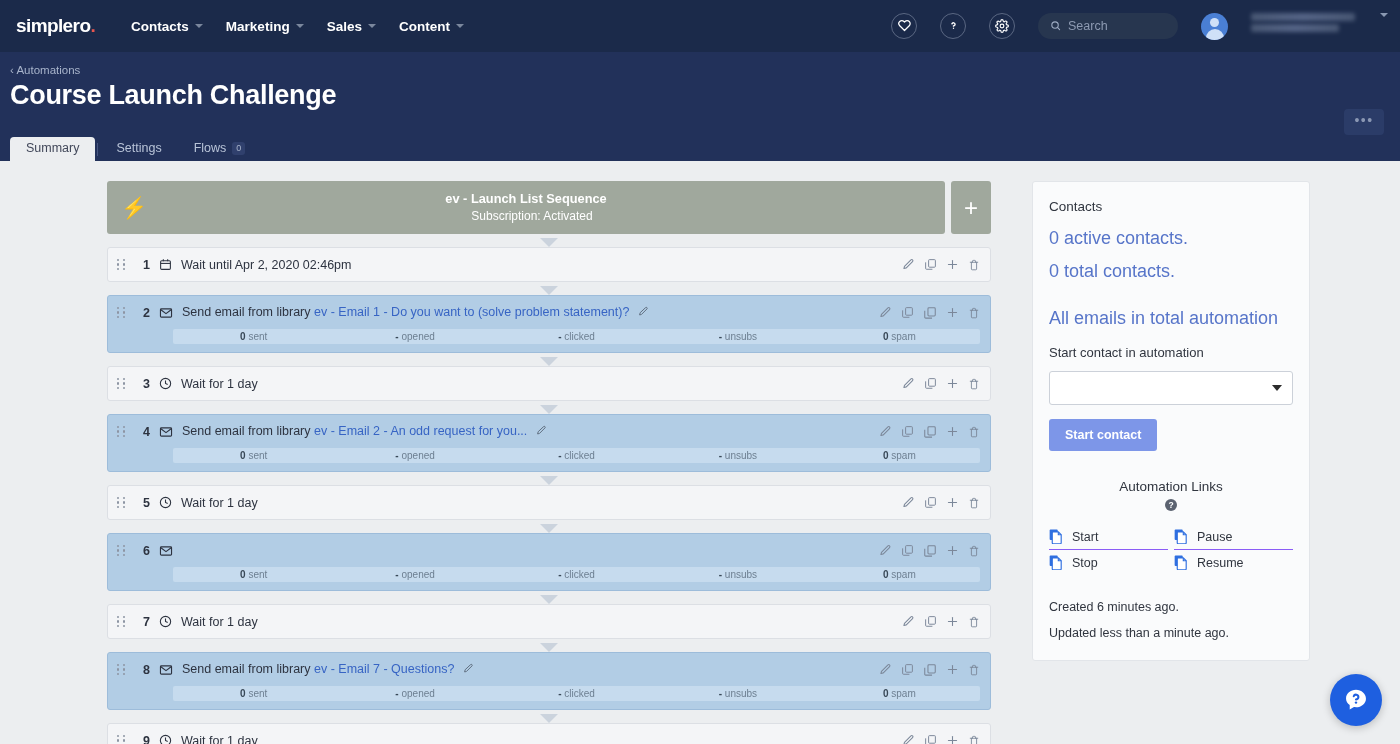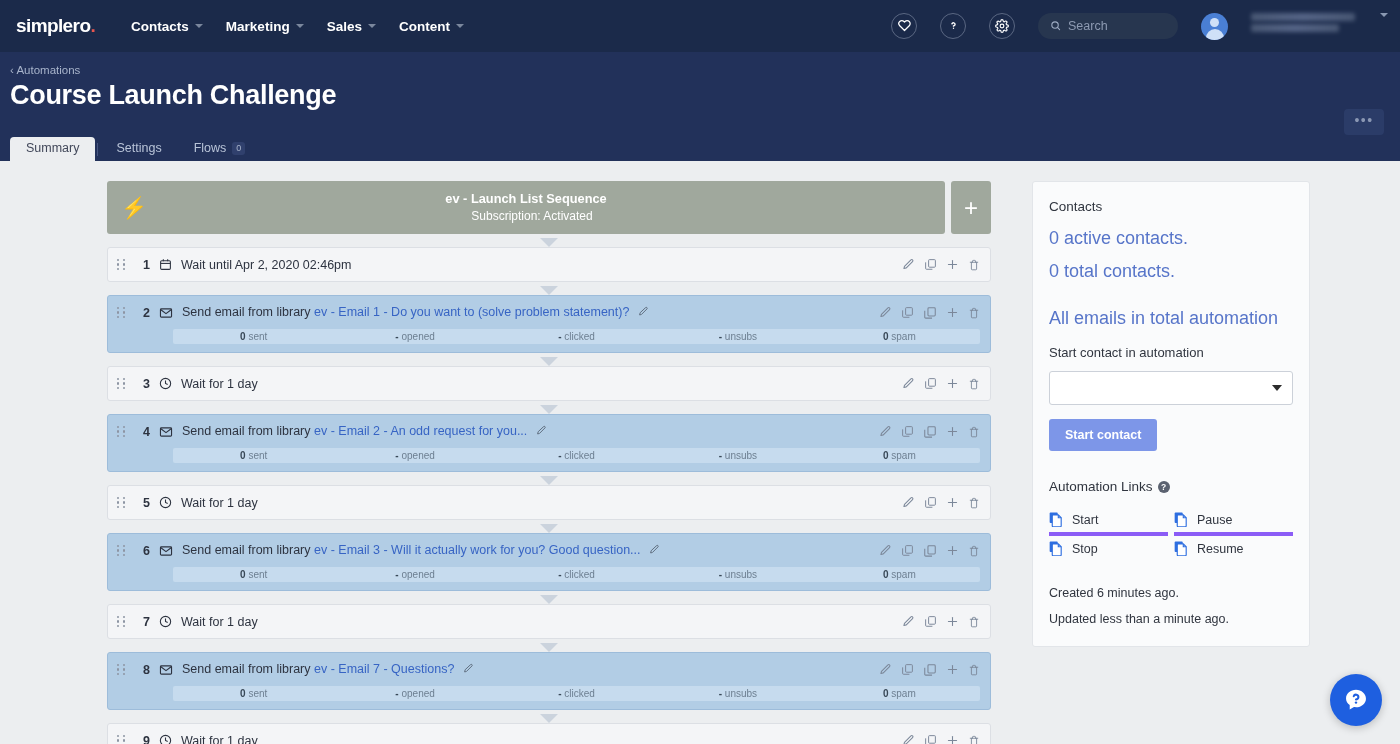--- a/index.html
+++ b/index.html
@@ -252,38 +252,38 @@
     border-top: 6px solid #2c2c2c;
   }
   .btn-primary {
     background: #7d96e8; border: none; border-radius: 3px;
     color: #fff; font-size: 12.5px; font-weight: bold;
     padding: 9px 16px; cursor: pointer;
     font-family: "Liberation Sans", sans-serif;
   }
   .links-title {
     font-size: 13.5px; color: #30353f; margin: 28px 0 13px;
-    display: flex; align-items: center; gap: 5px;
+    display: flex; align-items: center; gap: 5px; flex-direction: column;
   }
   .qmark {
     width: 12px; height: 12px; border-radius: 50%;
     background: #5b6270; color: #fff; font-size: 8.5px;
     display: inline-flex; align-items: center; justify-content: center;
     font-weight: bold; cursor: pointer; flex: none;
   }
   .links-grid {
     display: grid; grid-template-columns: 1fr 1fr;
     row-gap: 0; column-gap: 6px;
   }
   .alink {
     display: flex; align-items: center; gap: 9px;
     font-size: 12.5px; color: #30353f;
     padding: 5px 0; cursor: pointer;
   }
-  .alink.bordered { border-bottom: 4px solid #8b5cf6; }
+  .alink.bordered { border-bottom: 1px solid #8b5cf6; }
   .meta {
     font-size: 12.5px; color: #30353f; margin-top: 25px;
   }
   .meta + .meta { margin-top: 12px; }
 
   
   .help-fab {
     position: fixed; right: 18px; bottom: 18px;
     width: 52px; height: 52px; border-radius: 50%;
     background: #1e5fe0; border: none; cursor: pointer;
@@ -667,23 +667,20 @@
               <i></i>
               <i></i>
             </span>    
             <span class="step-num">6</span>    
             <span class="step-icon">
               <svg width="14" height="14" viewBox="0 0 24 24" fill="none" stroke="#2d3340" stroke-width="1.9">
                 <rect x="2.5" y="5" width="19" height="14" rx="1.6"></rect>
                 <polyline points="3.2,6.5 12,13 20.8,6.5"></polyline>
               </svg>
             </span>    
-            <span class="step-label">      <span>Send email from library</span>      <span class="step-link">ev - Email 3 - Will it actually work for you? Good question...</span>      <span class="inline-pencil"><svg width="11" height="11" viewBox="0 0 24 24" fill="none" stroke="#5a6878" stroke-width="2" stroke-linecap="round" stroke-linejoin="round">
-                  <path d="M16.5 3.5a2.1 2.1 0 0 1 3 3L7.5 18.5l-4 1 1-4z"></path>
-                </svg></span>    </span>    
             <span class="row-actions">
               <span class="act">
                 <svg width="13" height="13" viewBox="0 0 24 24" fill="none" stroke="#7b8799" stroke-width="1.9" stroke-linecap="round" stroke-linejoin="round">
                   <path d="M16.5 3.5a2.1 2.1 0 0 1 3 3L7.5 18.5l-4 1 1-4z"></path>
                 </svg>
               </span>
               <span class="act">
                 <svg width="13" height="13" viewBox="0 0 24 24" fill="none" stroke="#7b8799" stroke-width="1.8">
                   <rect x="8.5" y="3" width="12.5" height="14" rx="1.6"></rect>
                   <path d="M15.5 20.8H4.6A1.6 1.6 0 0 1 3 19.2V8"></path>

